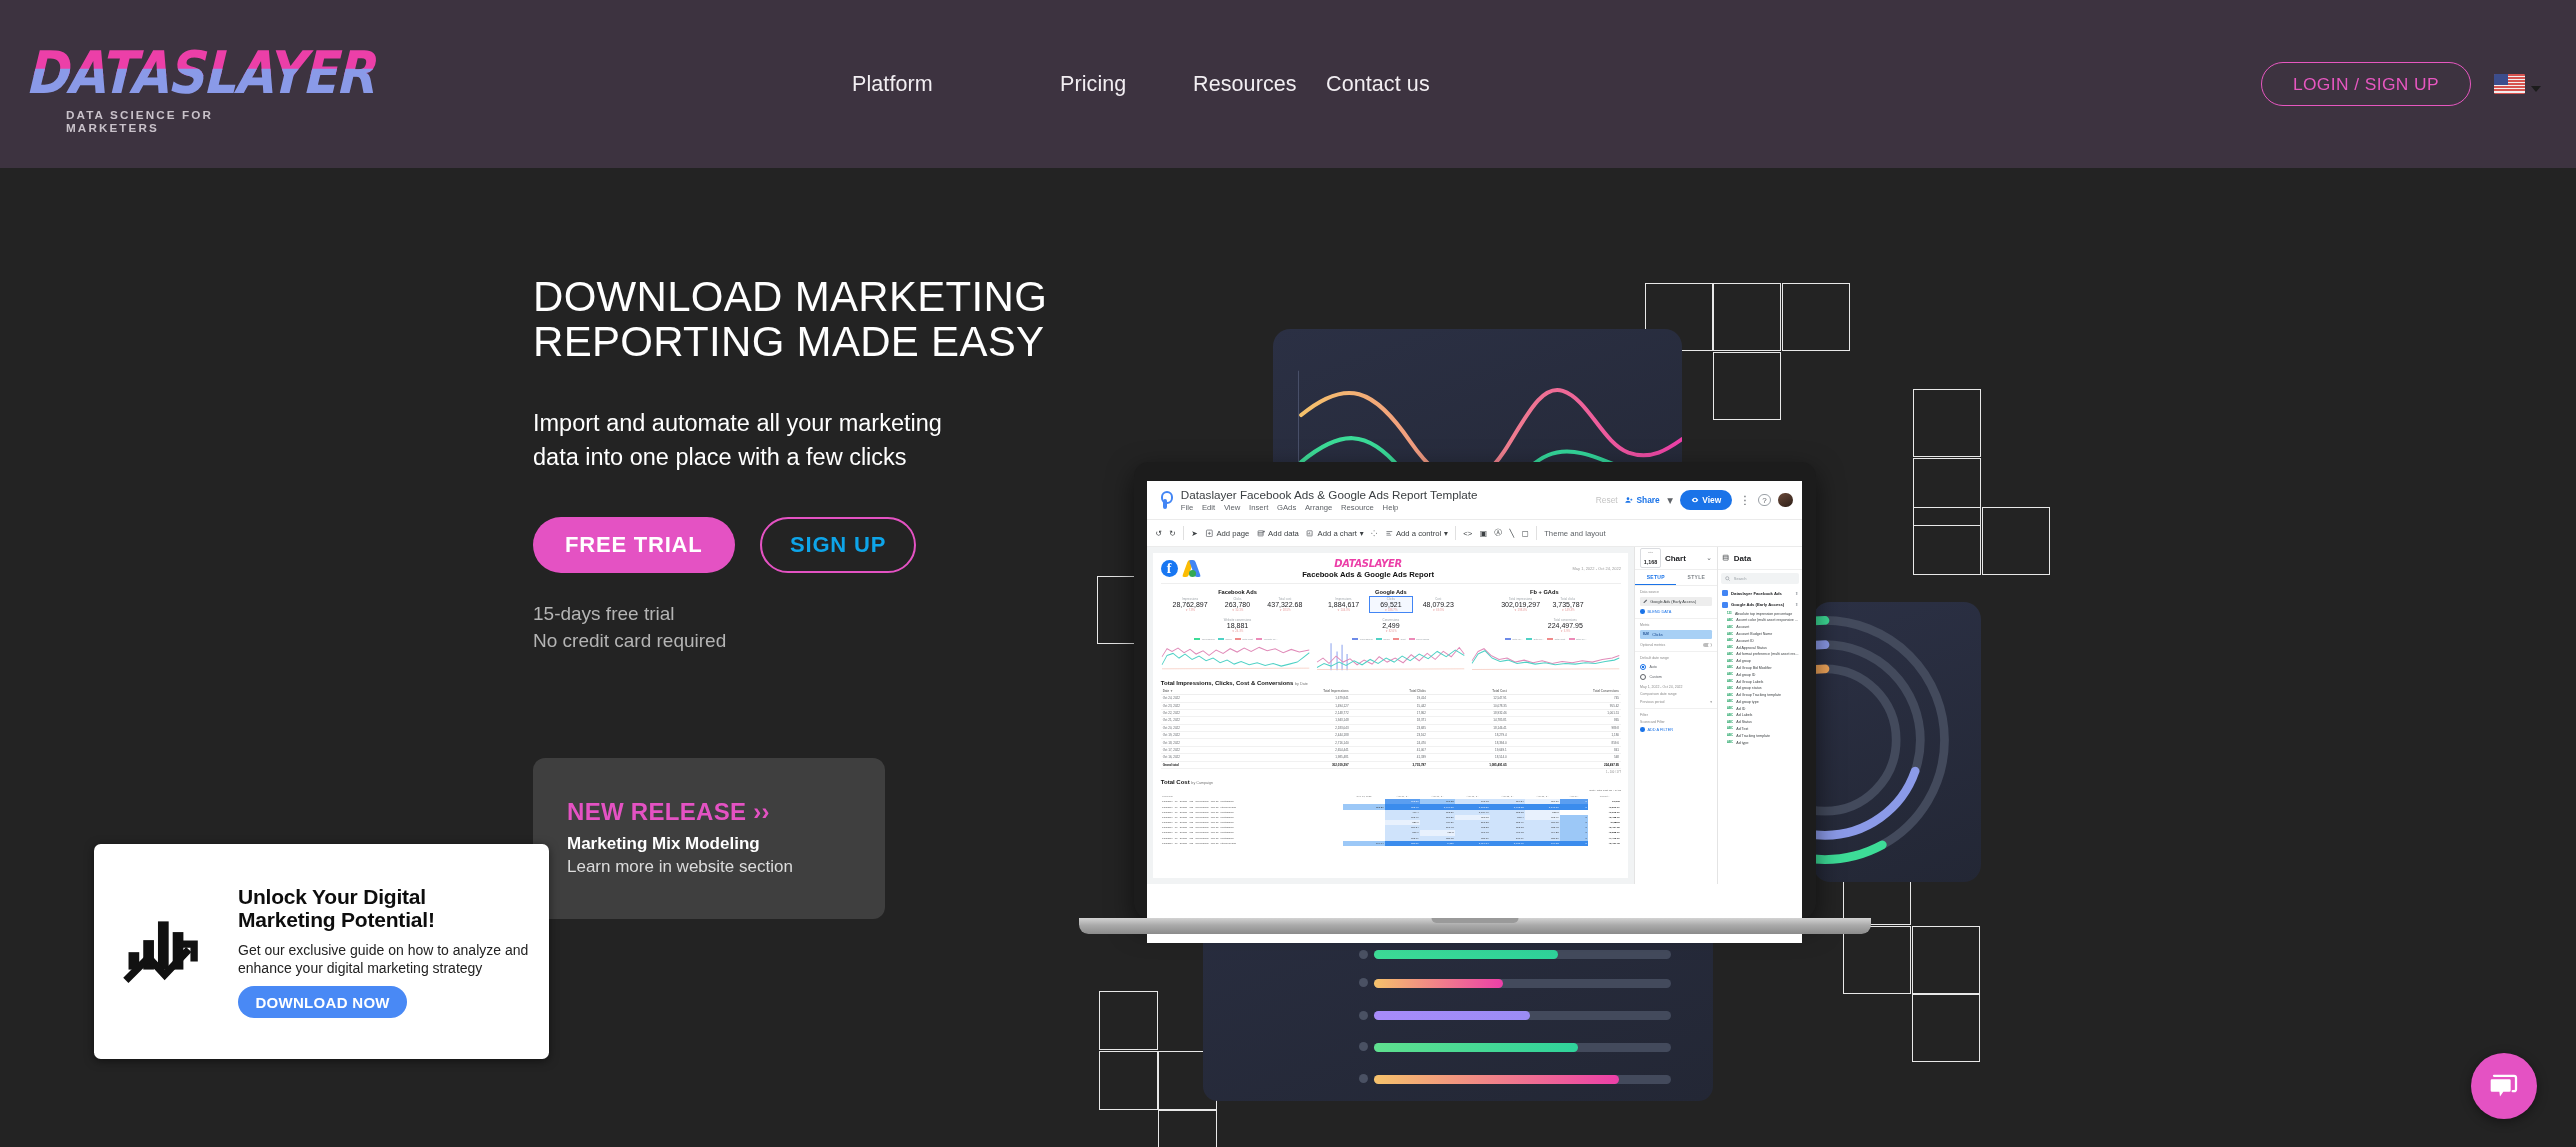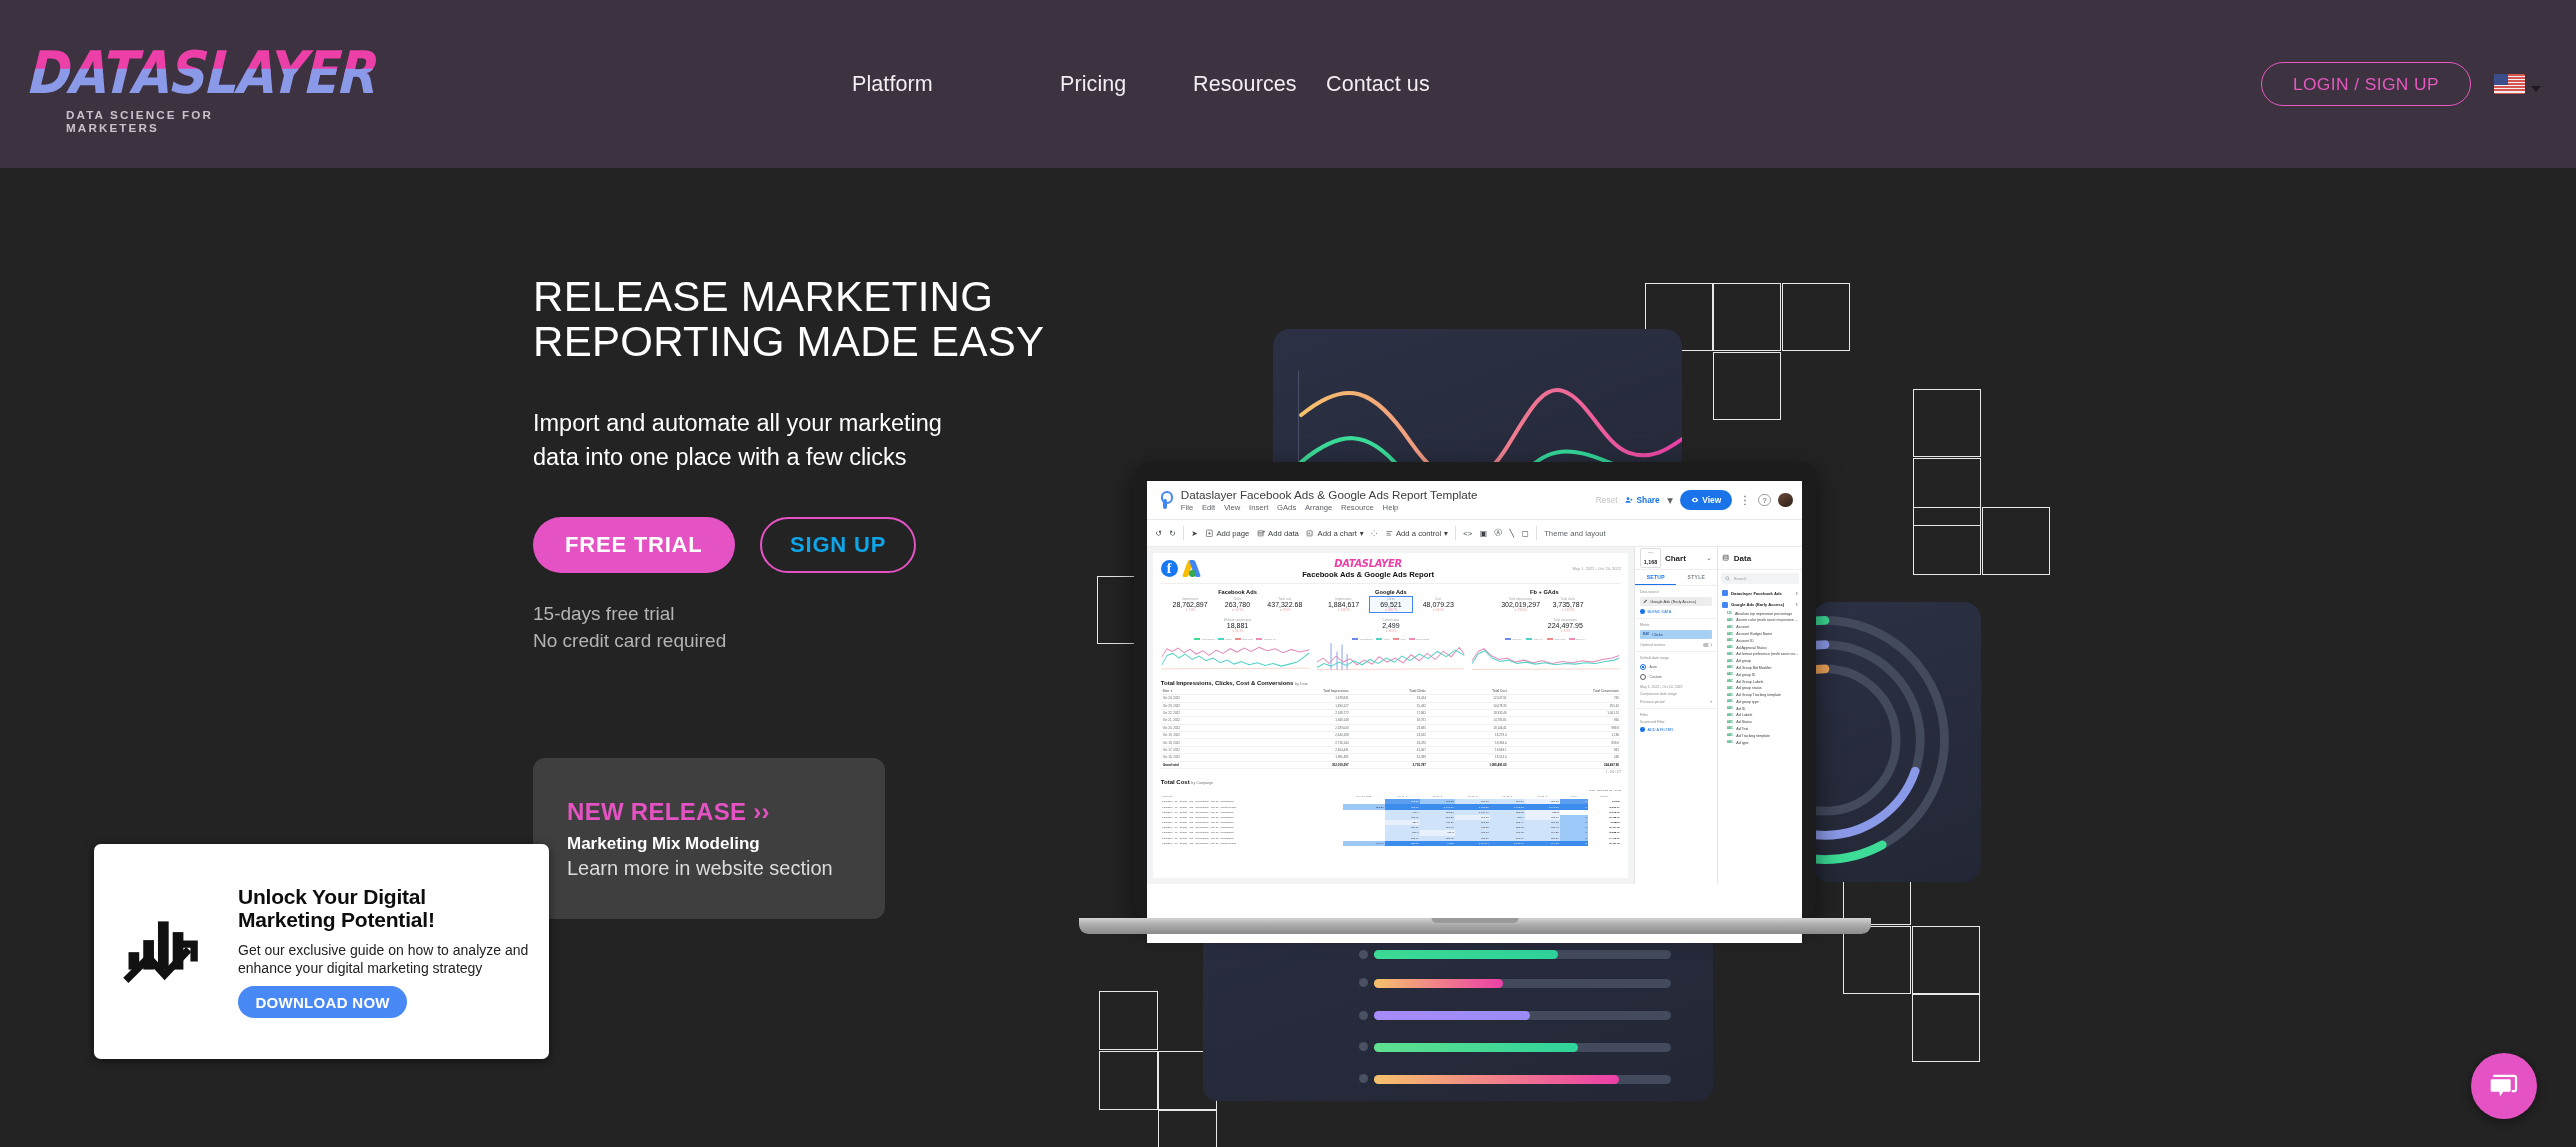--- a/index.html
+++ b/index.html
@@ -152,21 +152,21 @@
     width: 352px; height: 161px;
     background: #3f3f3f; border-radius: 12px;
     padding: 40px 0 0 34px;
     z-index: 25;
   }
   .release-title {
     color: #e452c3; font-size: 24px; font-weight: bold;
     letter-spacing: 0.3px; white-space: nowrap;
   }
   .release-sub { color: #ffffff; font-size: 17px; font-weight: bold; margin-top: 8px; }
-  .release-note { color: #dcdcdc; font-size: 20px; font-weight: 300; margin-top: 3.4px; }
+  .release-note { color: #dcdcdc; font-size: 17px; font-weight: 300; margin-top: 3.4px; }
 
   
   .ad-card {
     position: absolute; left: 94px; top: 844px;
     width: 455px; height: 215px;
     background: #ffffff; border-radius: 6.7px;
     box-shadow: 0 2px 9.4px rgba(0,0,0,0.5);
     display: flex; align-items: center;
     z-index: 30; overflow: hidden;
   }
@@ -1095,21 +1095,21 @@
     </div>
     <div class="laptop-label">MacBook Air</div>
   </div>
   <div class="laptop-base">
     <div class="laptop-notch"></div>
   </div>
 </div>
 
 <div class="hero-left">
   <h1 class="hero-h1">
-    <span>RELEASE MARKETING</span><br>
+    <span>DOWNLOAD MARKETING</span><br>
     <span>REPORTING MADE EASY</span>
   </h1>
   <p class="hero-p">Import and automate all your marketing data into one place with a few clicks</p>
   <div class="cta-row">
     <button class="btn-free">FREE TRIAL</button>
     <button class="btn-signup">SIGN UP</button>
   </div>
   <div class="fineprint">
     <div>15-days free trial</div>
     <div>No credit card required</div>

